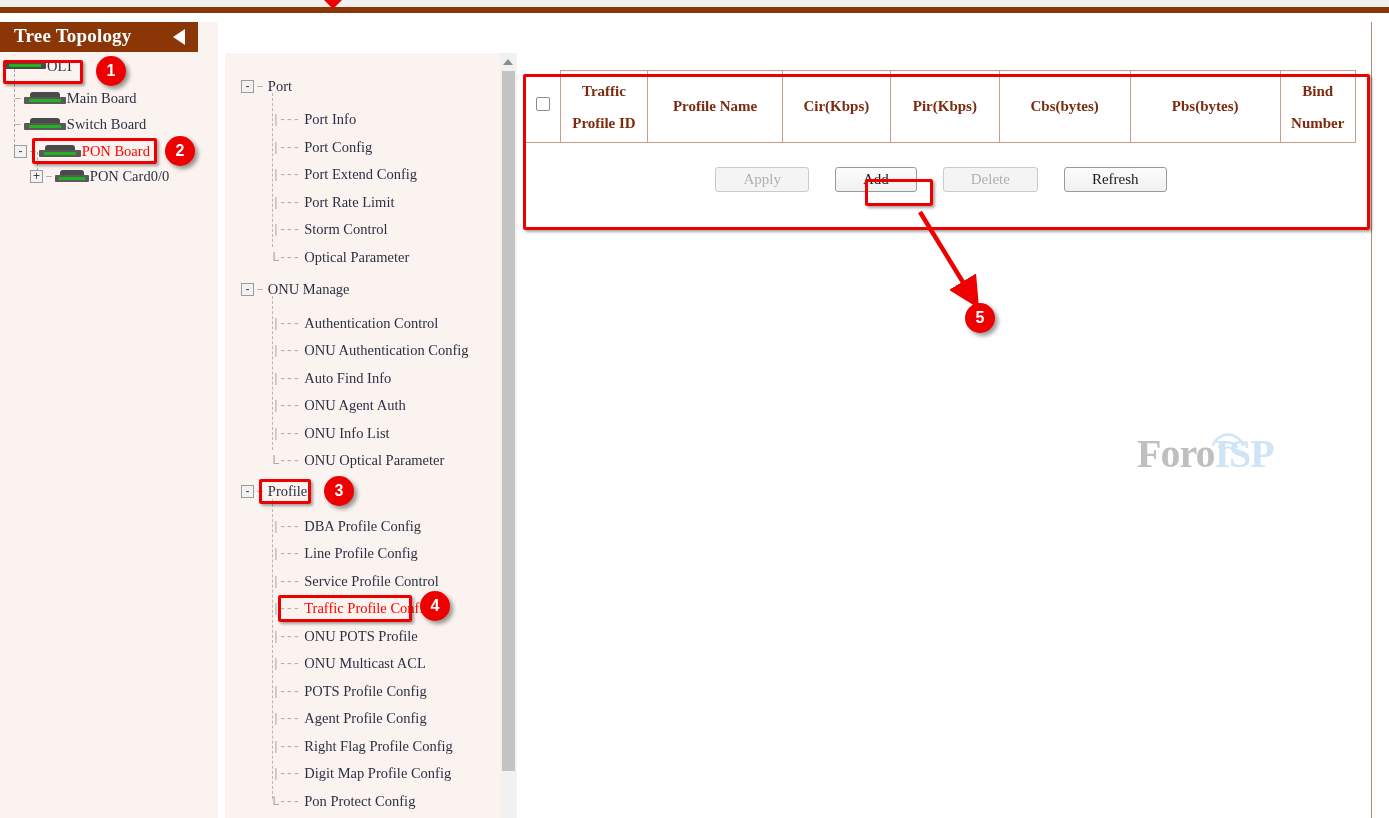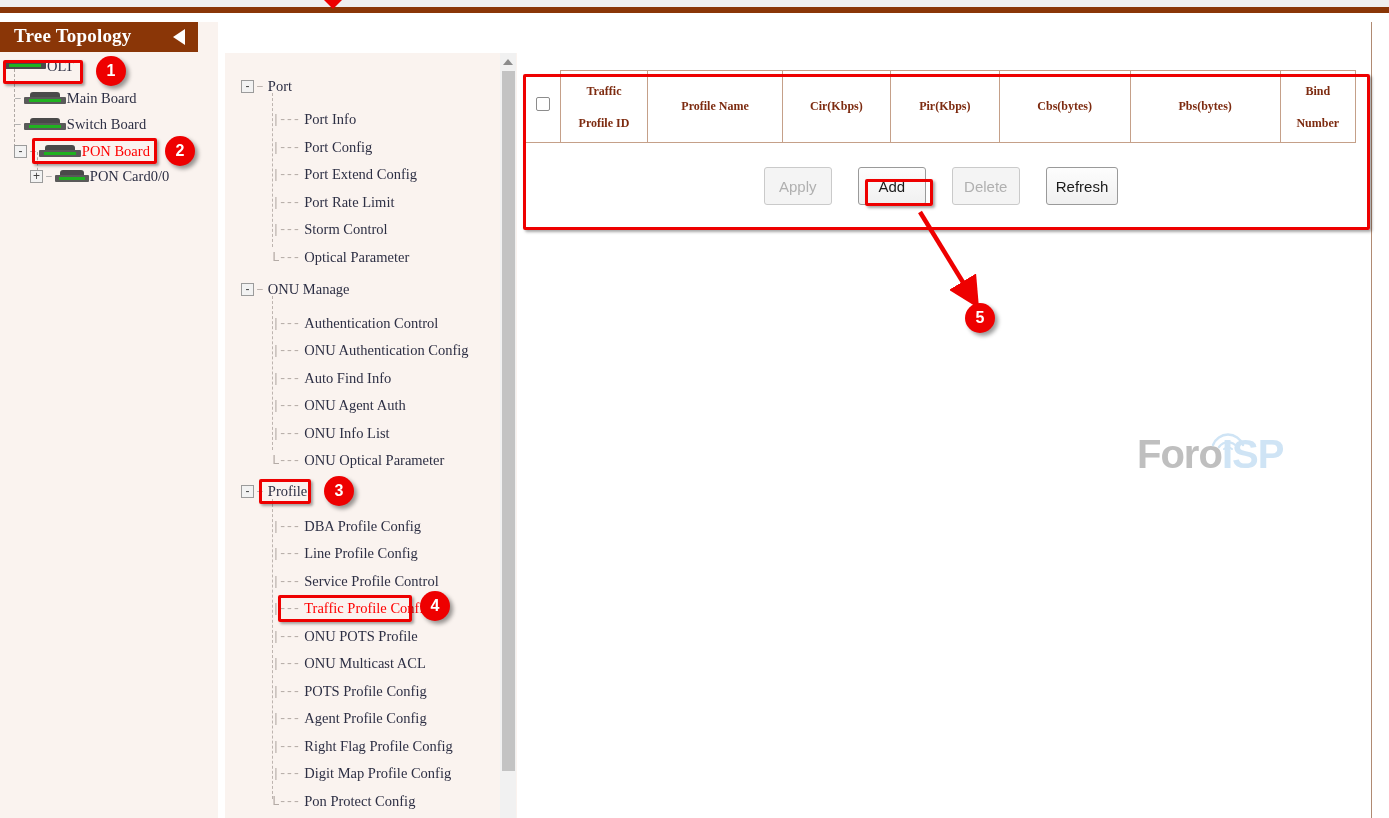--- a/index.html
+++ b/index.html
@@ -123,49 +123,49 @@
     background:#ffffff;
   }
   .right-edge { position:absolute; left:1371px; top:22px; width:1px; height:796px; background:#b08a72; }
 
   
   .tbl-card { position:absolute; left:9px; top:17px; width:830px; height:155px; background:#ffffff; }
 
   table.grid { border-collapse:collapse; width:830px; table-layout:fixed; }
   table.grid th {
     border:1px solid #c5a089;
-    color:#7d2b10; font-weight:bold; font-size:12px;
+    color:#7d2b10; font-weight:bold; font-size:15px;
     height:72px; vertical-align:middle; text-align:center; padding:2px 2px;
     background:#ffffff;
   }
   table.grid th.cbcol { border-left:none; border-top:none; }
   .hdr-two { line-height:32px; }
 
   .chk {
     width:14px; height:14px; border:1px solid #8c8c8c; background:#fff;
     display:inline-block; border-radius:2px; cursor:pointer;
   }
 
   .btnrow {
     position:absolute; left:0px; top:97px; width:830px;
     display:flex; justify-content:center; align-items:center; gap:26px;
   }
   .btn {
-    min-width:68px; height:38px; padding:0 9px;
+    min-width:68px; height:25px; padding:0 27px;
     border:1px solid #9a9a9a; border-radius:3px;
     background:linear-gradient(#fdfdfd,#f0f0f0);
-    font-family:Liberation Sans, sans-serif; font-size:15px; color:#1b1b1b;
+    font-family:Liberation Serif, serif; font-size:15px; color:#1b1b1b;
     display:flex; align-items:center; justify-content:center; cursor:pointer;
   }
   .btn.disabled { color:#b0b0b0; border-color:#cacaca; background:#f4f4f4; cursor:default; }
 
   
   .watermark {
     position:absolute; left:620px; top:375px; width:160px; height:55px;
-    font-family:Liberation Sans, sans-serif; font-weight:bold; font-size:40px;
+    font-family:Liberation Serif, serif; font-weight:bold; font-size:40px;
     letter-spacing:-1px; line-height:52px;
   }
   .watermark .w1 { color:#bfbfbf; }
   .watermark .w2 { color:#cfe4f5; }
   .wifi {
     position:absolute; left:72px; top:-1px; width:38px; height:24px;
   }
 
   
   .ann-box {

